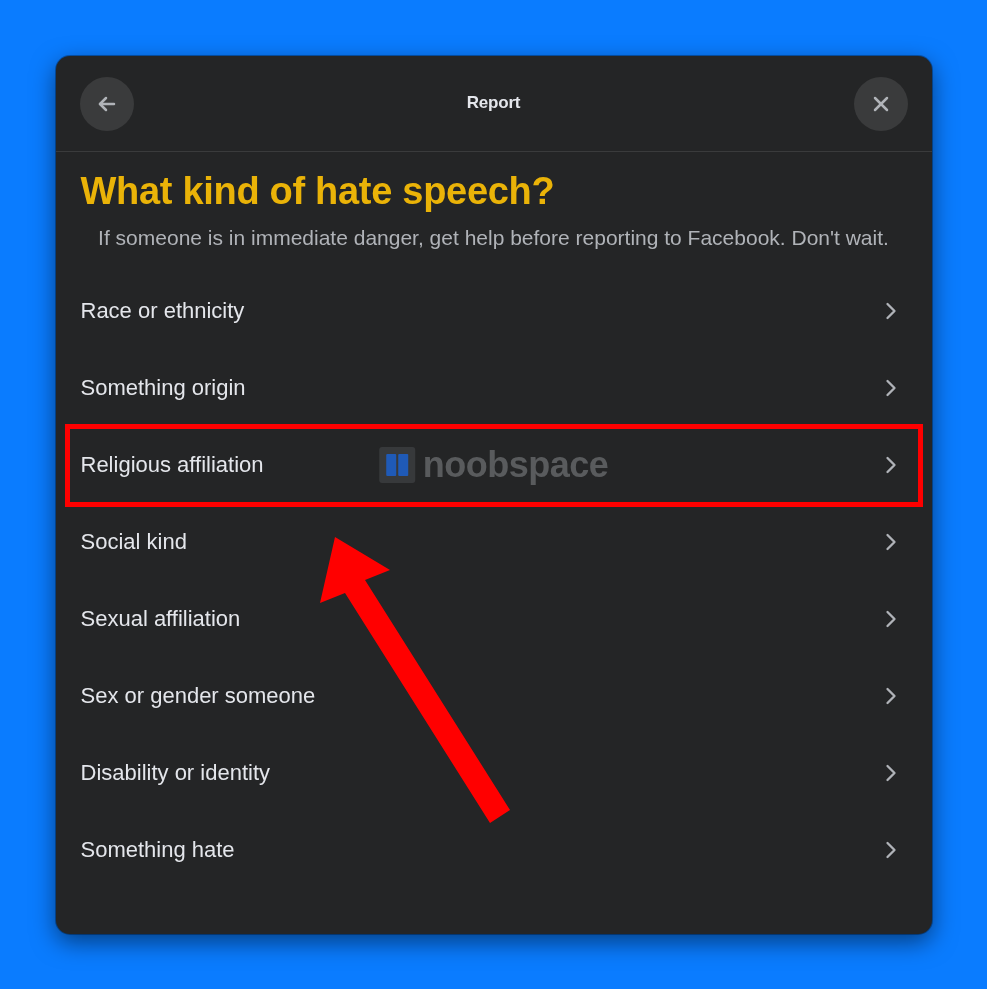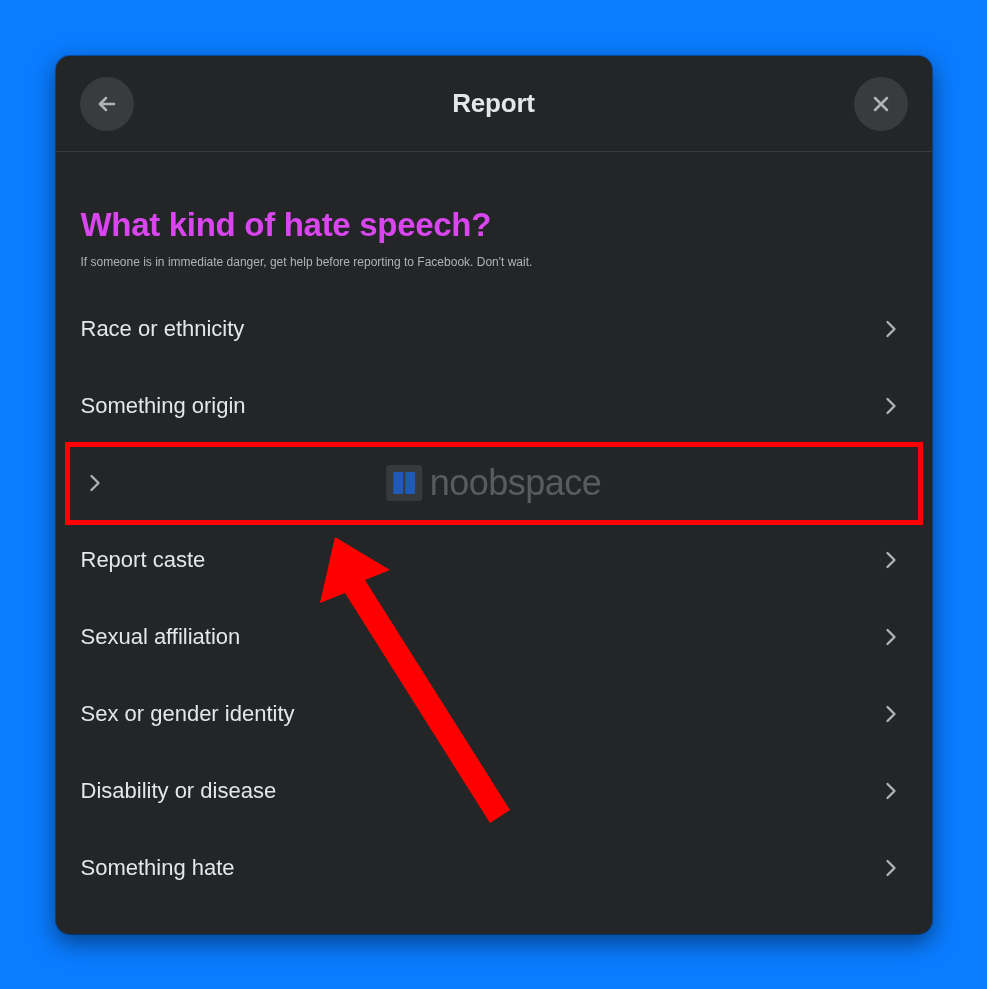--- a/index.html
+++ b/index.html
@@ -33,21 +33,21 @@
       position: relative;
       height: 96px;
       display: flex;
       align-items: center;
       justify-content: center;
       border-bottom: 1px solid #3a3b3c;
     }
 
     .dialog-title {
       color: #e4e6eb;
-      font-size: 26px;
+      font-size: 17px;
       font-weight: 700;
       letter-spacing: -0.2px;
     }
 
     .icon-btn {
       position: absolute;
       width: 54px;
       height: 54px;
       border-radius: 50%;
       background: #3a3b3c;
@@ -76,33 +76,33 @@
       fill: none;
       stroke-linecap: round;
       stroke-linejoin: round;
     }
 
     .dialog-body {
       padding: 18px 25px 10px 25px;
     }
 
     .question {
-      color: #d946ef;
-      font-size: 33px;
+      color: #eab308;
+      font-size: 38px;
       font-weight: 700;
       margin-bottom: 10px;
       letter-spacing: -0.3px;
-      margin-top: 36px;
     }
 
     .subtext {
       color: #b0b3b8;
-      font-size: 12px;
+      font-size: 21px;
       line-height: 1.45;
       margin-bottom: 20px;
+      text-align: center;
     }
 
     .options {
       list-style: none;
       margin-left: -13px;
       margin-right: -13px;
     }
 
     .option {
       display: flex;
@@ -138,21 +138,21 @@
       outline-offset: -2px;
       border-radius: 0;
     }
 
     .watermark {
       position: absolute;
       left: 50%;
       top: 50%;
       transform: translate(-50%, -50%);
       font-size: 36px;
-      font-weight: 400;
+      font-weight: 700;
       color: #5f6163;
       letter-spacing: -0.5px;
       pointer-events: none;
       display: flex;
       align-items: center;
       gap: 8px;
       opacity: 0.9;
     }
     .watermark .wm-logo {
       width: 36px;
@@ -219,48 +219,49 @@
             <path d="M9 18l6-6-6-6"></path>
           </svg>
       </li>
       <li class="option">
         <span class="option-label">Something origin</span>
         <svg class="chevron" viewBox="0 0 24 24">
             <path d="M9 18l6-6-6-6"></path>
           </svg>
       </li>
       <li class="option highlighted">
+        <span class="option-label">Religious affiliation</span>
         <svg class="chevron" viewBox="0 0 24 24">
             <path d="M9 18l6-6-6-6"></path>
           </svg>
         <div class="watermark">
           <div class="wm-logo"></div>
           <span>noobspace</span>
         </div>
       </li>
       <li class="option">
-        <span class="option-label">Report caste</span>
+        <span class="option-label">Social kind</span>
         <svg class="chevron" viewBox="0 0 24 24">
             <path d="M9 18l6-6-6-6"></path>
           </svg>
       </li>
       <li class="option">
         <span class="option-label">Sexual affiliation</span>
         <svg class="chevron" viewBox="0 0 24 24">
             <path d="M9 18l6-6-6-6"></path>
           </svg>
       </li>
       <li class="option">
-        <span class="option-label">Sex or gender identity</span>
-        <svg class="chevron" viewBox="0 0 24 24">
-            <path d="M9 18l6-6-6-6"></path>
-          </svg>
-      </li>
-      <li class="option">
-        <span class="option-label">Disability or disease</span>
+        <span class="option-label">Sex or gender someone</span>
+        <svg class="chevron" viewBox="0 0 24 24">
+            <path d="M9 18l6-6-6-6"></path>
+          </svg>
+      </li>
+      <li class="option">
+        <span class="option-label">Disability or identity</span>
         <svg class="chevron" viewBox="0 0 24 24">
             <path d="M9 18l6-6-6-6"></path>
           </svg>
       </li>
       <li class="option">
         <span class="option-label">Something hate</span>
         <svg class="chevron" viewBox="0 0 24 24">
             <path d="M9 18l6-6-6-6"></path>
           </svg>
       </li>

